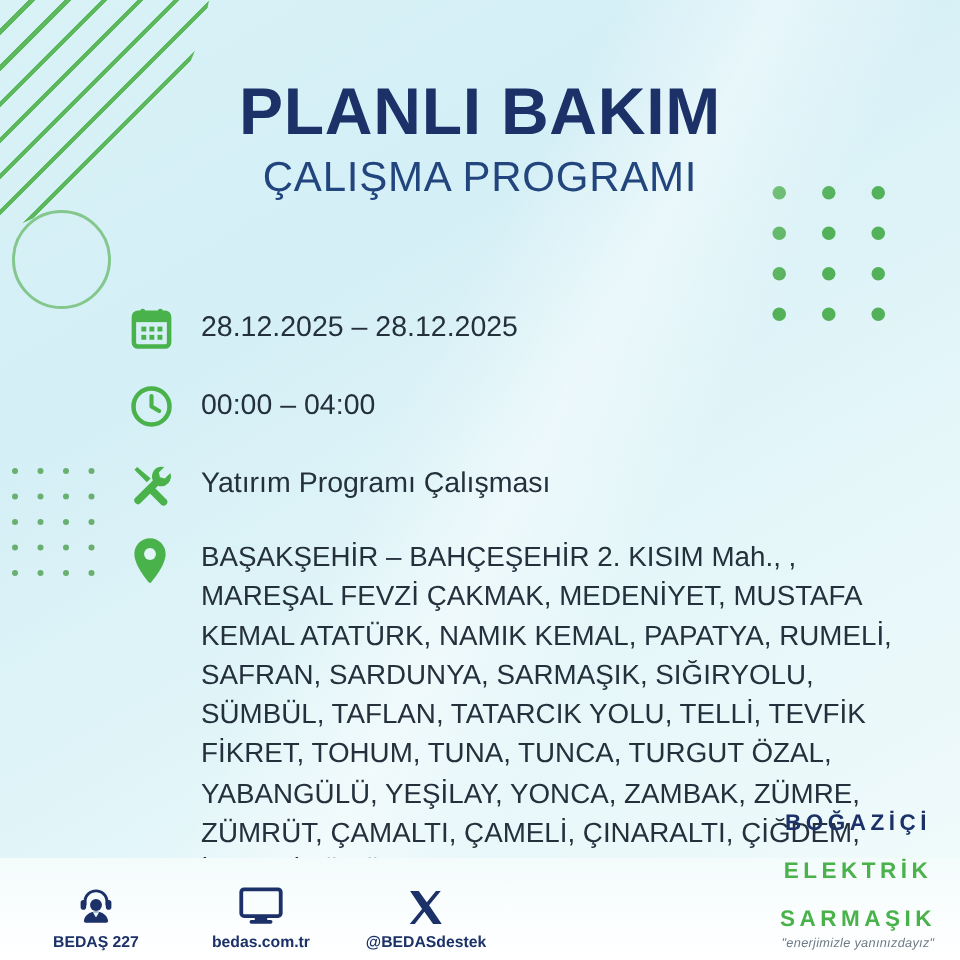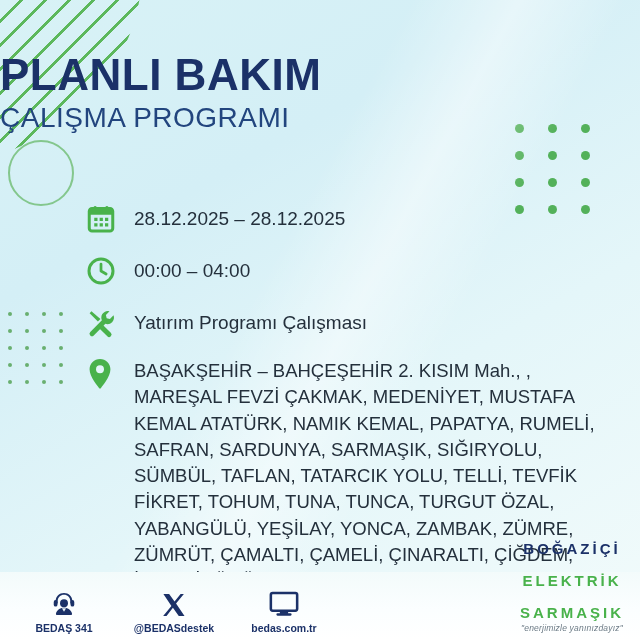--- a/index.html
+++ b/index.html
@@ -78,20 +78,21 @@
   .sheen {
     left: 0; top: 0; right: 0; bottom: 0;
     background: linear-gradient(118deg, rgba(255,255,255,0) 42%, rgba(255,255,255,.45) 53%, rgba(255,255,255,0) 64%);
   }
 
   
   .header {
     position: absolute;
     left: 0; right: 0;
     top: 52px;
+    text-align: center;
   }
   .title-main {
     font-size: 44px;
     font-weight: bold;
     letter-spacing: .5px;
     color: #1b3168;
     line-height: 1.05;
     margin: 0;
   }
   .title-sub {
@@ -311,43 +312,43 @@
         <span class="glyph">
           <svg width="28" height="28" viewBox="0 0 24 24" aria-hidden="true">
             <path d="M12 2.6c-4 0-7.1 3-7.1 6.8v2.2h1.7V9.4c0-3 2.4-5.3 5.4-5.3s5.4 2.3 5.4 5.3v2.2h1.7V9.4c0-3.8-3.1-6.8-7.1-6.8z" fill="#1b3168"></path>
             <rect x="3.2" y="8.6" width="3.2" height="5.6" rx="1.6" fill="#1b3168"></rect>
             <rect x="17.6" y="8.6" width="3.2" height="5.6" rx="1.6" fill="#1b3168"></rect>
             <circle cx="12" cy="11.4" r="3.4" fill="#1b3168"></circle>
             <path d="M12 15.2c-3.6 0-6.5 2.3-6.9 5.2-.1.6.4 1.1 1 1.1h11.8c.6 0 1.1-.5 1-1.1-.4-2.9-3.3-5.2-6.9-5.2z" fill="#1b3168"></path>
             <path d="M10.2 15.6l1.8 3 1.8-3z" fill="#eaf4fa"></path>
           </svg>
         </span>
-        <div class="flabel">BEDAŞ 341</div>
-      </div>
-
-      <div class="fitem">
-        <span class="glyph">
-          <svg width="26" height="26" viewBox="0 0 24 24" aria-hidden="true">
-            <path d="M2.2 1.8h5.3l5 6.9 5.6-6.9h3l-7.2 8.8 7.8 11.6h-5.3L11 14.6l-5.9 7.6H2l7.6-9.3z" fill="#1b3168"></path>
-          </svg>
-        </span>
-        <div class="flabel">@BEDASdestek</div>
+        <div class="flabel">BEDAŞ 227</div>
       </div>
 
       <div class="fitem">
         <span class="glyph">
           <svg width="30" height="28" viewBox="0 0 26 24" aria-hidden="true">
             <rect x="1.6" y="2.4" width="22.8" height="15.4" rx="1.6" fill="none" stroke="#1b3168" stroke-width="2.2"></rect>
             <rect x="9.4" y="18.2" width="7.2" height="2.4" fill="#1b3168"></rect>
             <rect x="6.4" y="20.1" width="13.2" height="2.1" rx="1" fill="#1b3168"></rect>
           </svg>
         </span>
         <div class="flabel">bedas.com.tr</div>
       </div>
 
+      <div class="fitem">
+        <span class="glyph">
+          <svg width="26" height="26" viewBox="0 0 24 24" aria-hidden="true">
+            <path d="M2.2 1.8h5.3l5 6.9 5.6-6.9h3l-7.2 8.8 7.8 11.6h-5.3L11 14.6l-5.9 7.6H2l7.6-9.3z" fill="#1b3168"></path>
+          </svg>
+        </span>
+        <div class="flabel">@BEDASdestek</div>
+      </div>
+
     </div>
 
     <div class="brand">
       <div class="b1">BOĞAZİÇİ</div>
       <div class="b2">ELEKTRİK</div>
       <div class="b3">SARMAŞIK</div>
       <div class="tag">"enerjimizle yanınızdayız"</div>
     </div>
 
   </div>

